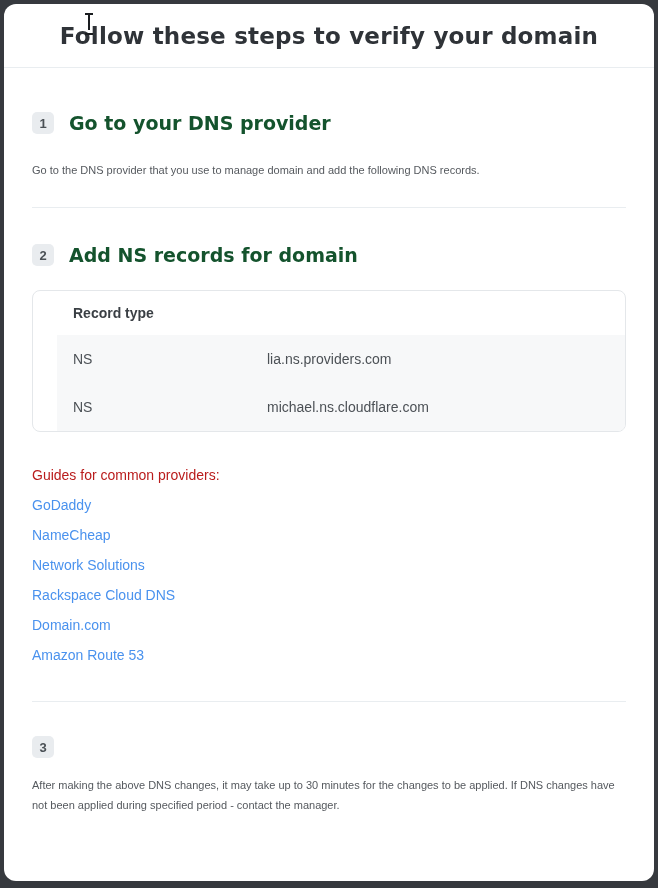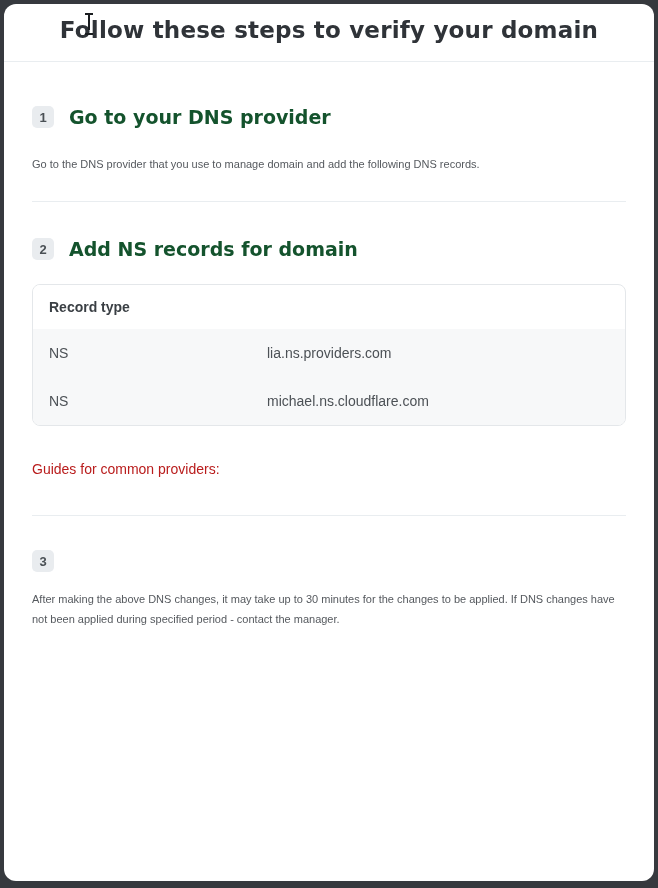--- a/index.html
+++ b/index.html
@@ -13,21 +13,21 @@
   .modal {
     position: absolute;
     left: 4px; top: 4px;
     width: 650px; height: 877px;
     background: #ffffff;
     border-radius: 12px;
     overflow: hidden;
   }
   
   .modal-header {
-    padding: 13px 24px 18px;
+    padding: 19px 24px 18px;
     border-bottom: 1px solid #e9edf0;
     text-align: center;
   }
   .modal-title {
     font-family: "DejaVu Sans", sans-serif;
     font-size: 23px;
     font-weight: 700;
     color: #2f3338;
     letter-spacing: 0.2px;
   }
@@ -70,33 +70,34 @@
     border-top: 1px solid #e9edf0;
     margin-top: 27px;
   }
   .divider.d2 { margin-top: 38px; }
   
   .table {
     margin-top: 24px;
     border: 1px solid #e4e7ea;
     border-radius: 8px;
     overflow: hidden;
+    padding-left: 24px;
   }
   .t-row {
     display: grid;
     grid-template-columns: 194px 1fr;
   }
   .t-head .t-cell {
     padding: 14px 16px;
     font-size: 14px;
     font-weight: 700;
     color: #3a3f44;
     background: #ffffff;
   }
-  .t-body .t-row { background: #f7f8f9; gap: 24px; }
+  .t-body .t-row { background: #f7f8f9; }
   .t-body .t-cell {
     padding: 16px 16px;
     font-size: 14px;
     color: #4c5156;
   }
   
   .guides-label {
     margin-top: 35px;
     font-size: 14px;
     color: #b91c1c;
@@ -172,20 +173,28 @@
         </div>
         <div class="t-row">
           <div class="t-cell">NS</div>
           <div class="t-cell">michael.ns.cloudflare.com</div>
         </div>
       </div>
     </div>
 
     <p class="guides-label">Guides for common providers:</p>
 
+    <div class="provider-links">
+      <a class="provider-link" href="#">GoDaddy</a>
+      <a class="provider-link" href="#">NameCheap</a>
+      <a class="provider-link" href="#">Network Solutions</a>
+      <a class="provider-link" href="#">Rackspace Cloud DNS</a>
+      <a class="provider-link" href="#">Domain.com</a>
+      <a class="provider-link" href="#">Amazon Route 53</a>
+    </div>
 
     <hr class="divider d2">
 
     <div class="step-row s3">
       <span class="step-badge">3</span>
     </div>
     <p class="desc last">After making the above DNS changes, it may take up to 30 minutes for the changes to be applied. If DNS changes have not been applied during specified period - contact the manager.</p>
 
   </div>
 </div>

